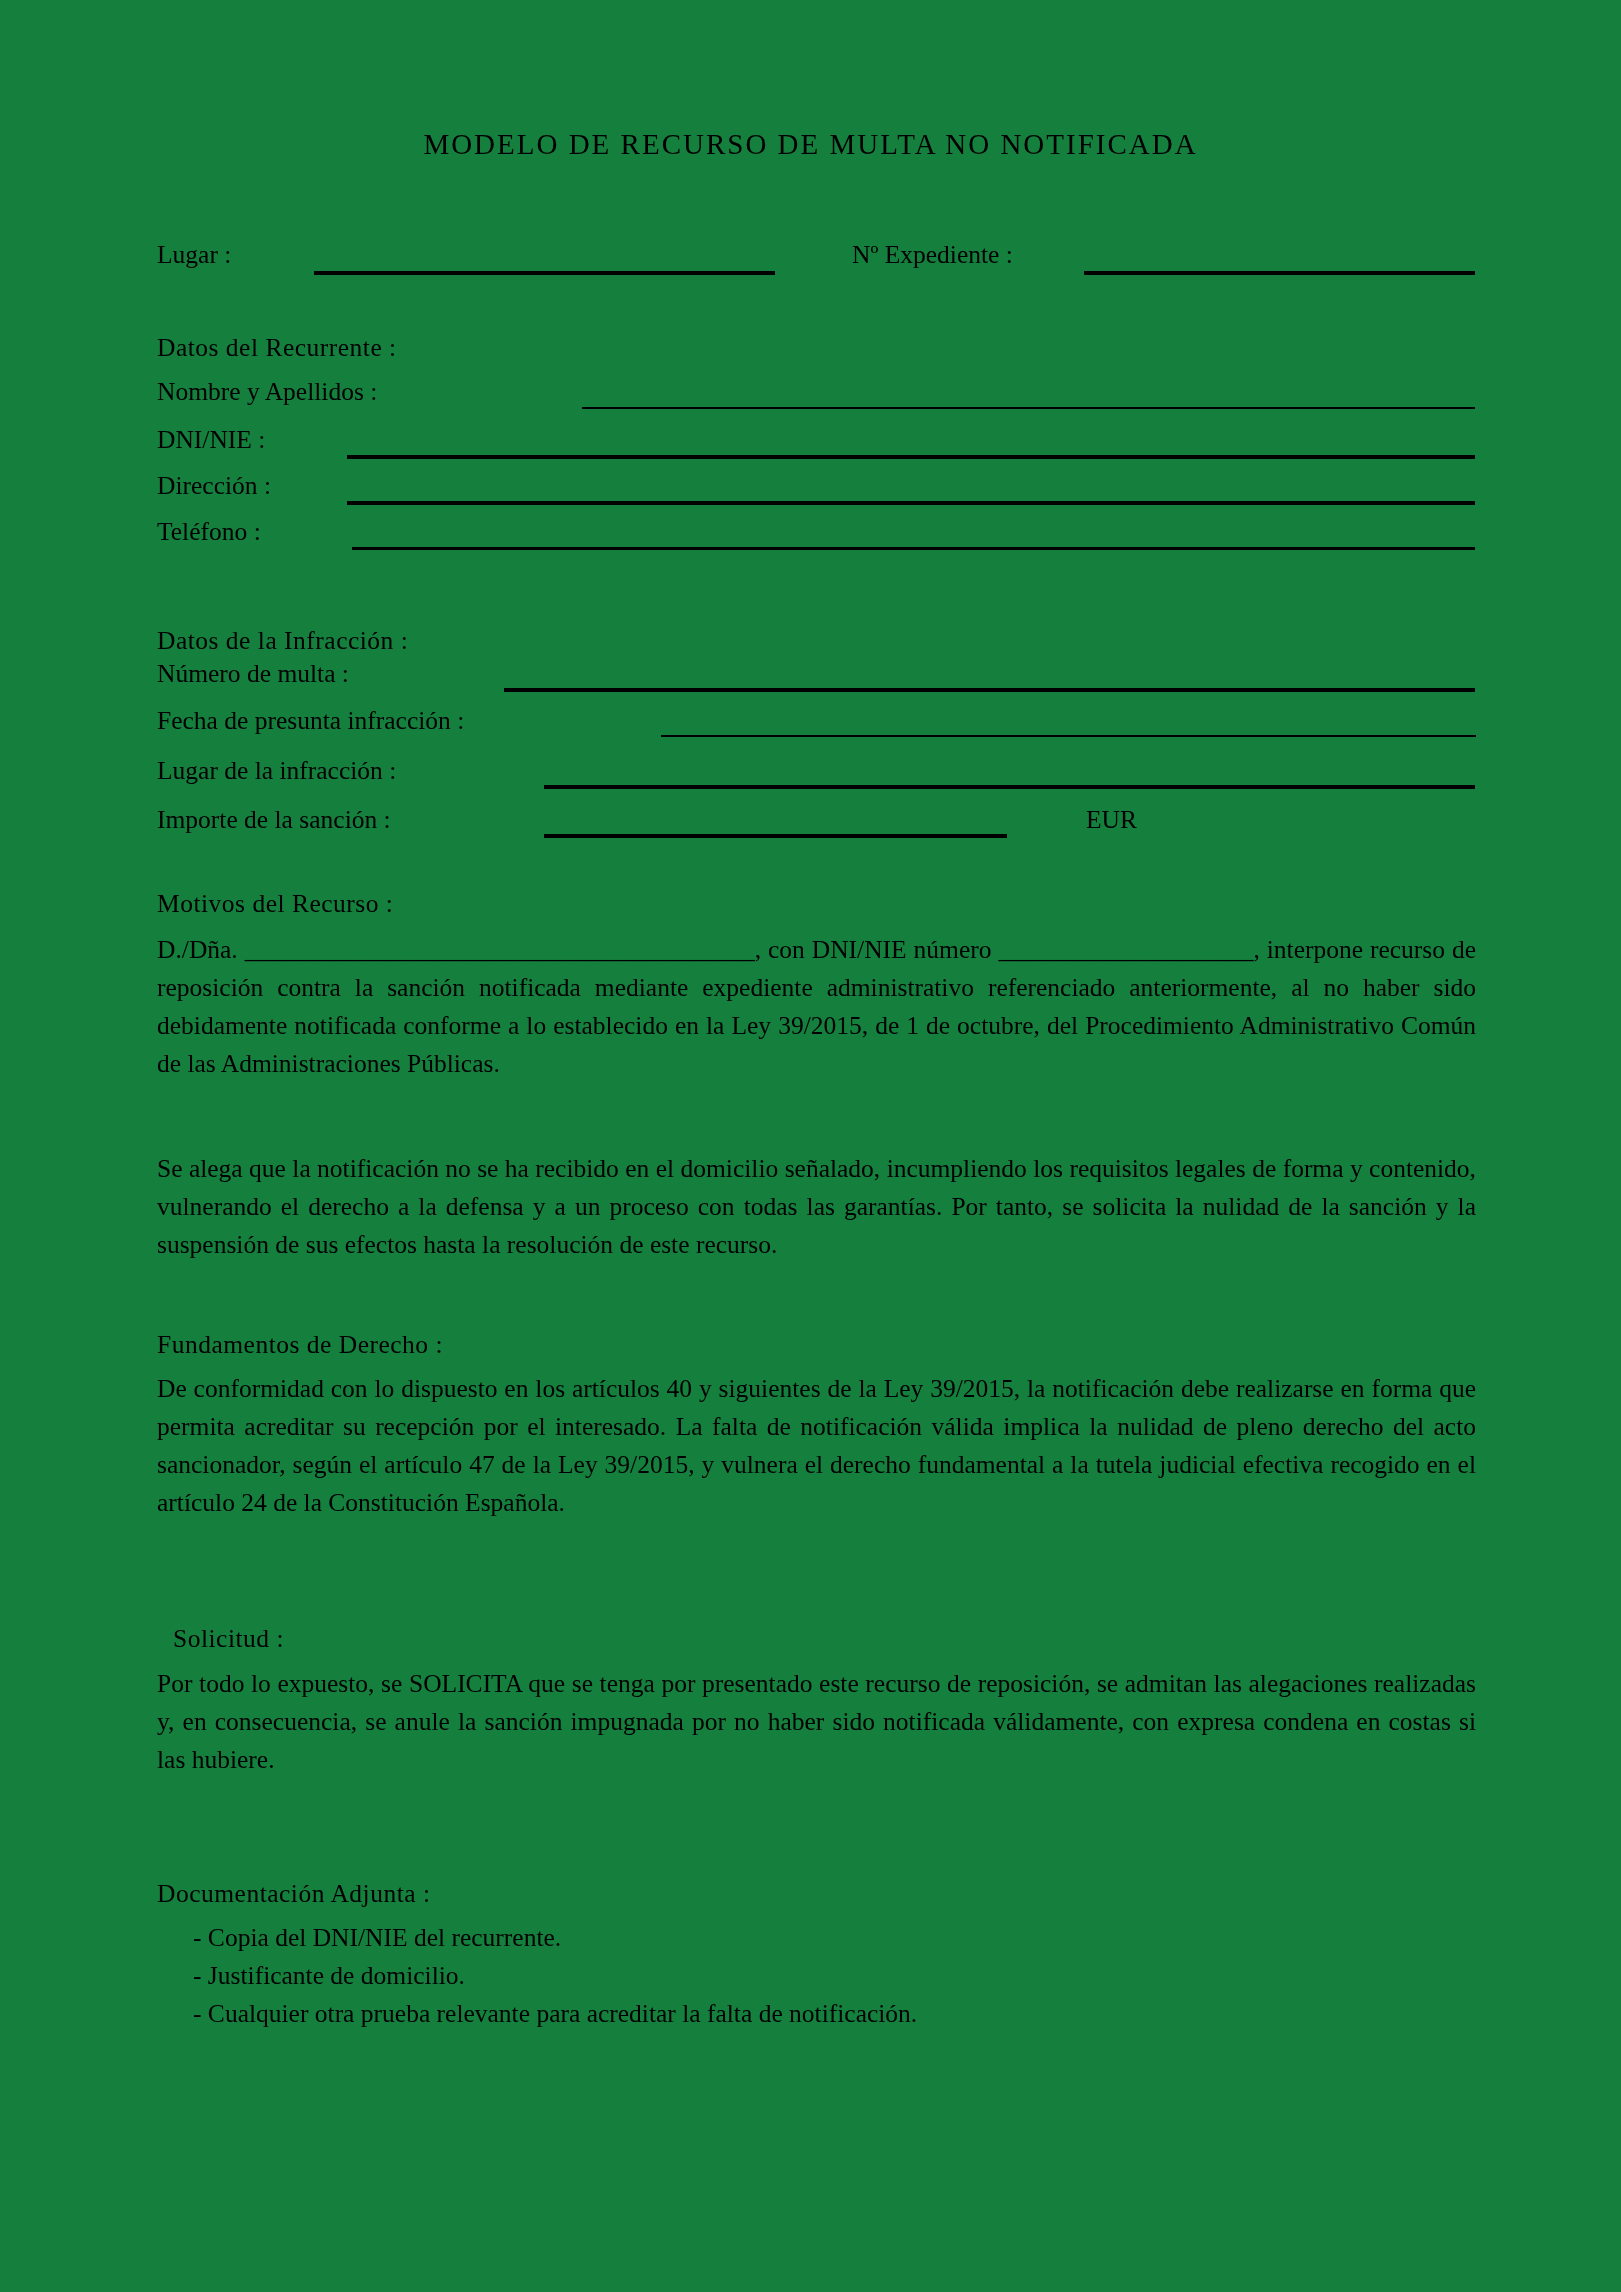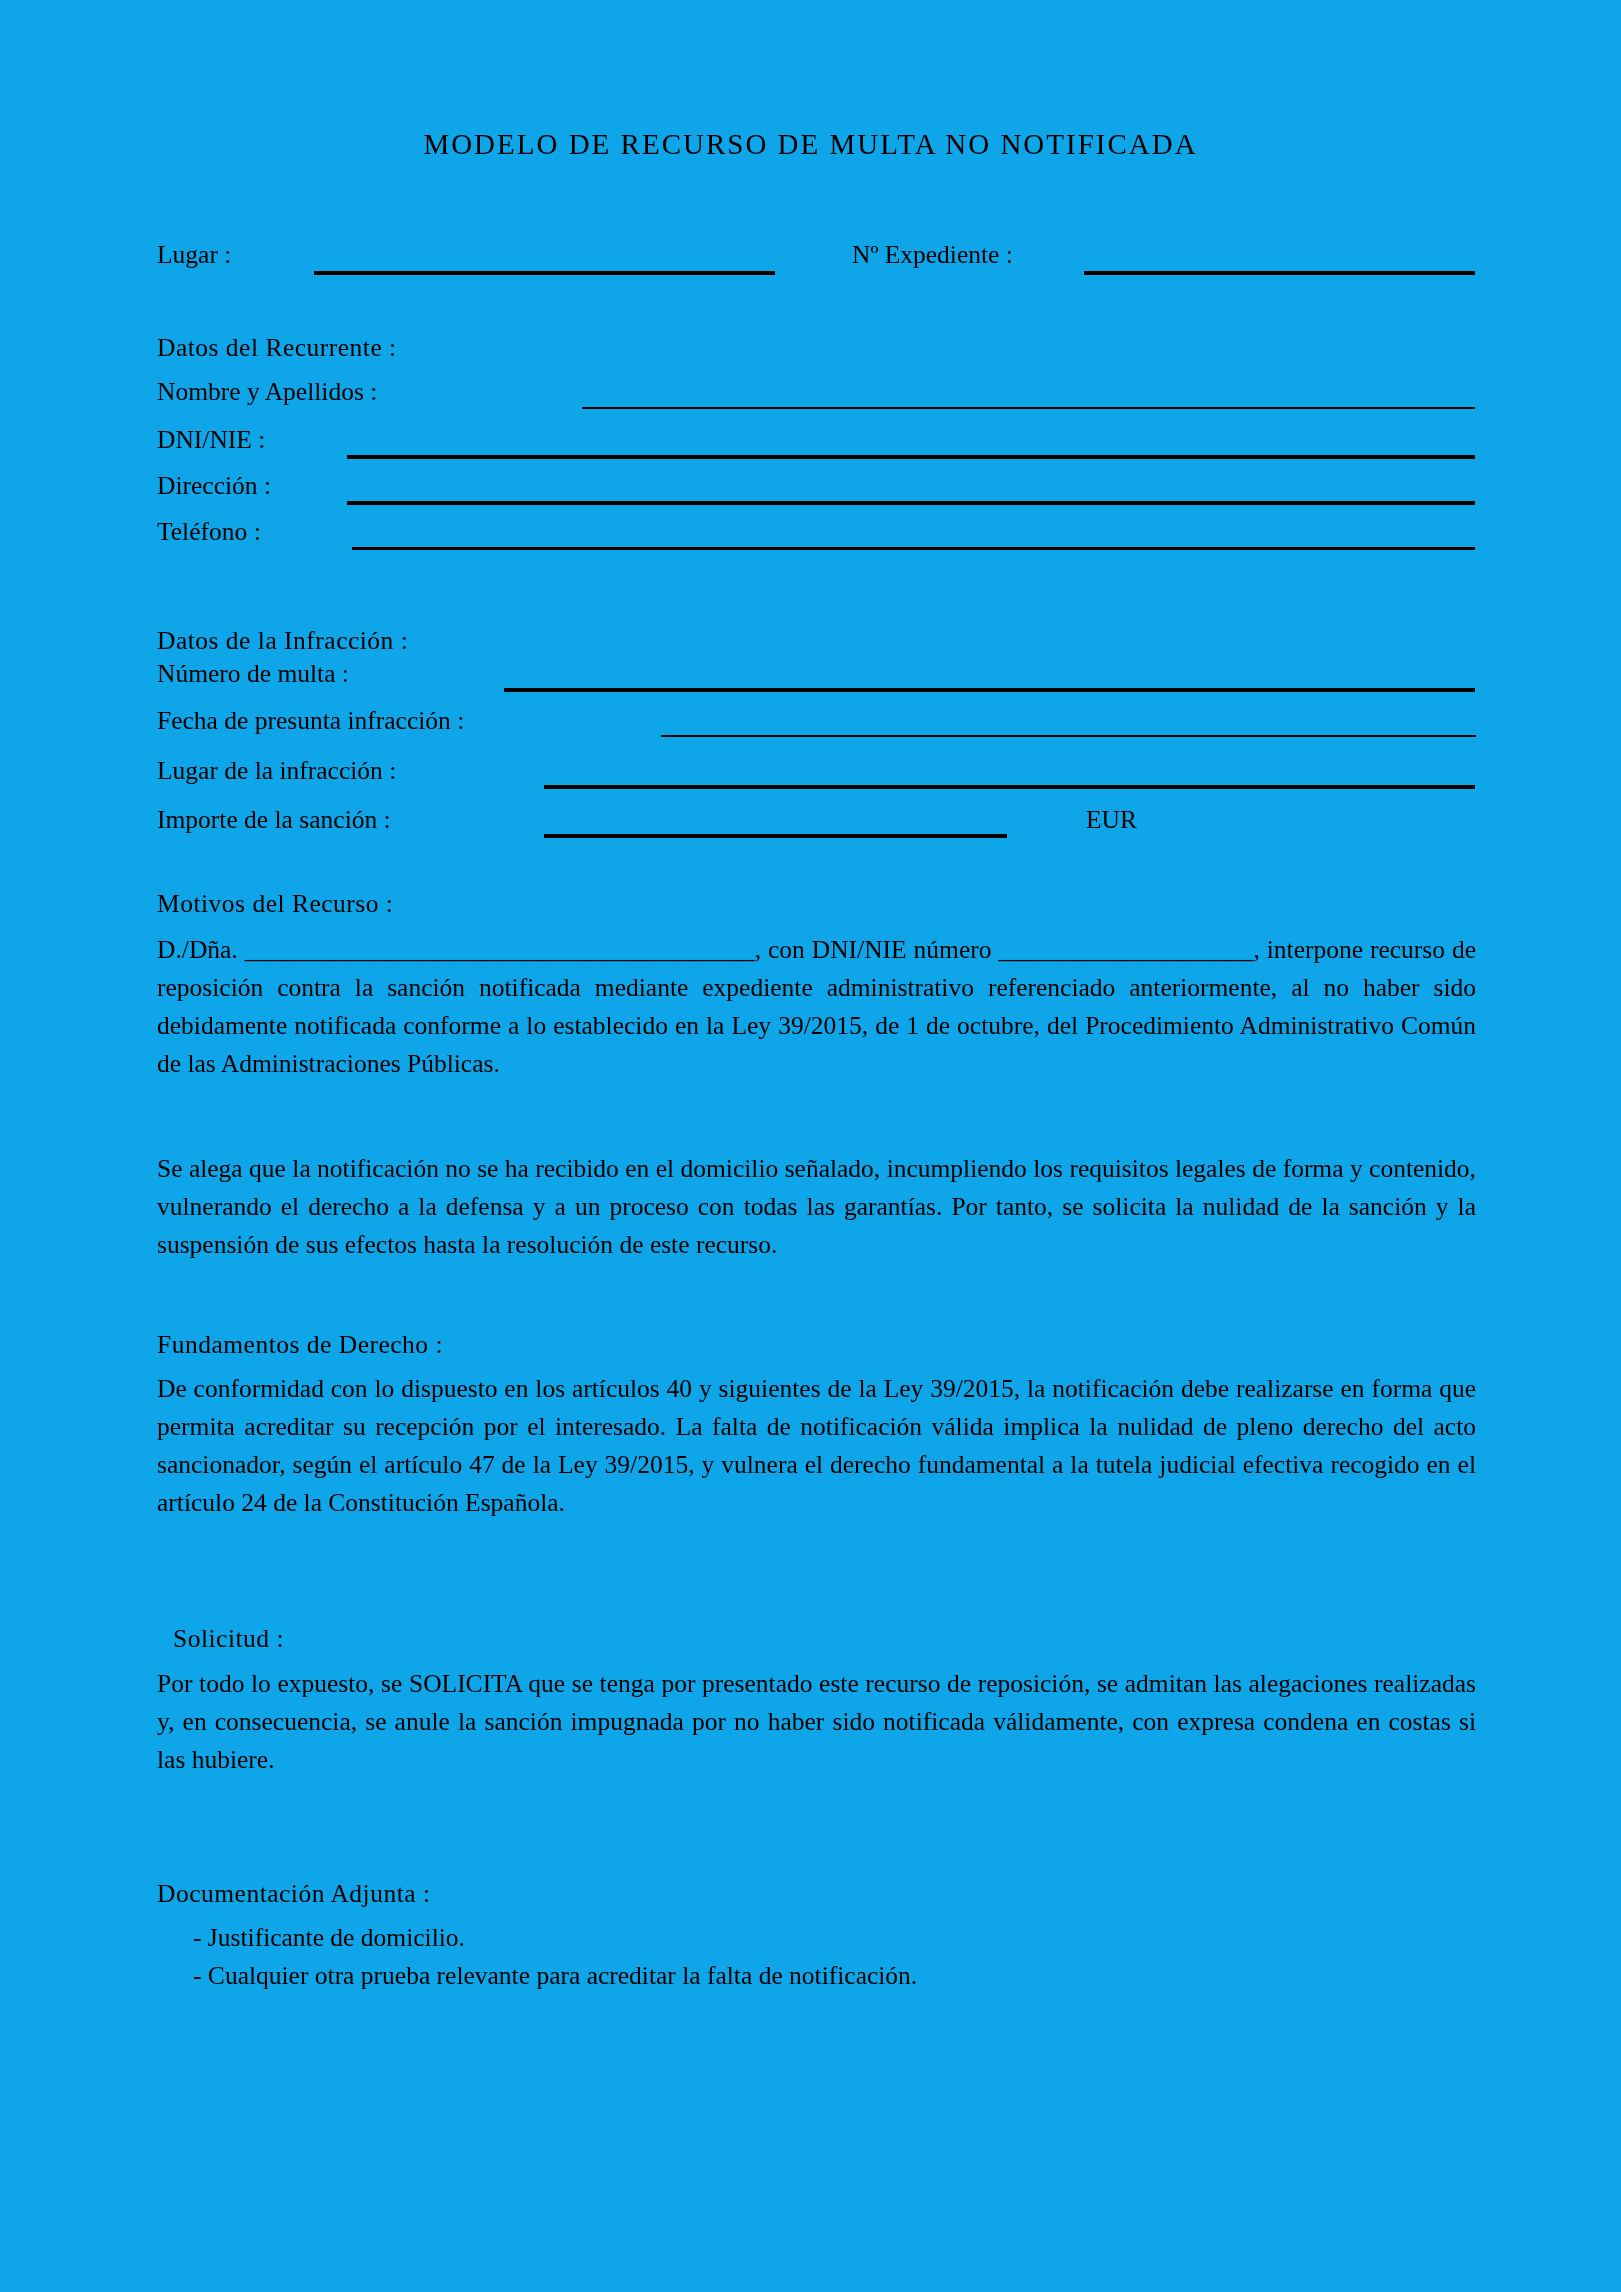--- a/index.html
+++ b/index.html
@@ -5,21 +5,21 @@
 <style>
   html, body {
     margin: 0;
     padding: 0;
     background: #ffffff;
   }
   .page {
     position: relative;
     width: 1621px;
     height: 2293px;
-    background: #0ea5e9;
+    background: #15803d;
     color: #000000;
     font-family: "Liberation Serif", "DejaVu Serif", serif;
     font-size: 25.5px;
     overflow: hidden;
   }
   .abs { position: absolute; }
   .doc-title {
     left: 0;
     top: 128px;
     width: 100%;
@@ -109,18 +109,19 @@
 
   <div class="abs para" style="top:1370px;">De conformidad con lo dispuesto en los artículos 40 y siguientes de la Ley 39/2015, la notificación debe realizarse en forma que permita acreditar su recepción por el interesado. La falta de notificación válida implica la nulidad de pleno derecho del acto sancionador, según el artículo 47 de la Ley 39/2015, y vulnera el derecho fundamental a la tutela judicial efectiva recogido en el artículo 24 de la Constitución Española.</div>
 
   <div class="abs heading" style="left:157px; top:1626px;margin-left:16px;">Solicitud :</div>
 
   <div class="abs para" style="top:1665px;">Por todo lo expuesto, se SOLICITA que se tenga por presentado este recurso de reposición, se admitan las alegaciones realizadas y, en consecuencia, se anule la sanción impugnada por no haber sido notificada válidamente, con expresa condena en costas si las hubiere.</div>
 
   <div class="abs heading" style="left:157px; top:1881px;">Documentación Adjunta :</div>
 
   <div class="abs doc-list" style="top:1919px;">
+    <div class="doc-item">- Copia del DNI/NIE del recurrente.</div>
     <div class="doc-item">- Justificante de domicilio.</div>
     <div class="doc-item">- Cualquier otra prueba relevante para acreditar la falta de notificación.</div>
   </div>
 
 </div>
 
 
 </body></html>

